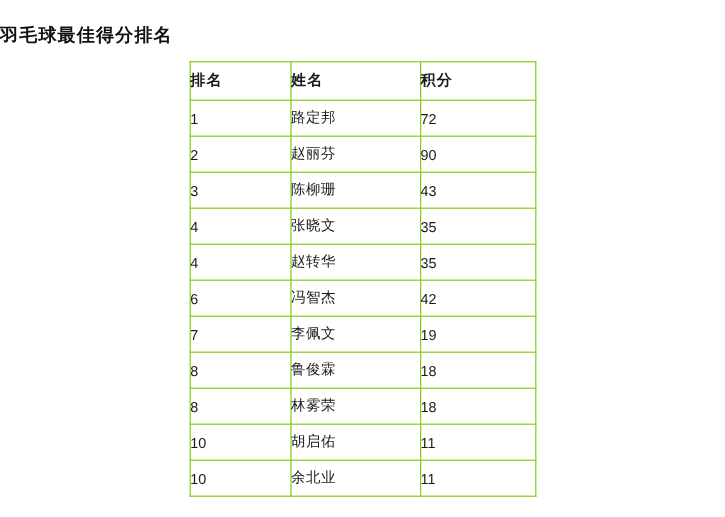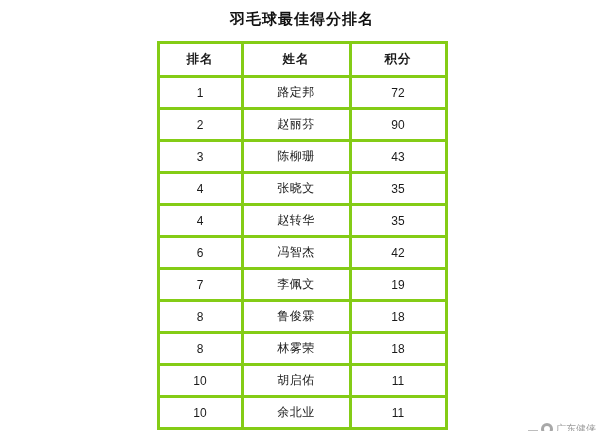--- a/index.html
+++ b/index.html
@@ -15,42 +15,41 @@
     position: relative;
     overflow: hidden;
   }
   .page {
     width: 604px;
     height: 431px;
     position: relative;
     box-sizing: border-box;
   }
   .title {
-    text-align: center;
+    text-align: left;
     font-size: 15px;
     font-weight: bold;
     letter-spacing: 1px;
-    margin-top: 10px;
+    margin-top: 20px;
     margin-bottom: 12px;
     color: #111111;
   }
   .table-wrap {
     display: flex;
     justify-content: center;
   }
   table.rank-table {
     border-collapse: collapse;
     width: 288px;
     table-layout: fixed;
   }
   table.rank-table td,
   table.rank-table th {
-    border: 3px solid #84cc16;
+    border: 1px solid #84cc16;
     height: 29px;
-    text-align: center;
     vertical-align: middle;
     font-size: 12px;
     font-weight: normal;
     padding: 0;
     color: #1a1a1a;
   }
   table.rank-table thead td {
     font-size: 12.5px;
     font-weight: bold;
     letter-spacing: 1px;

